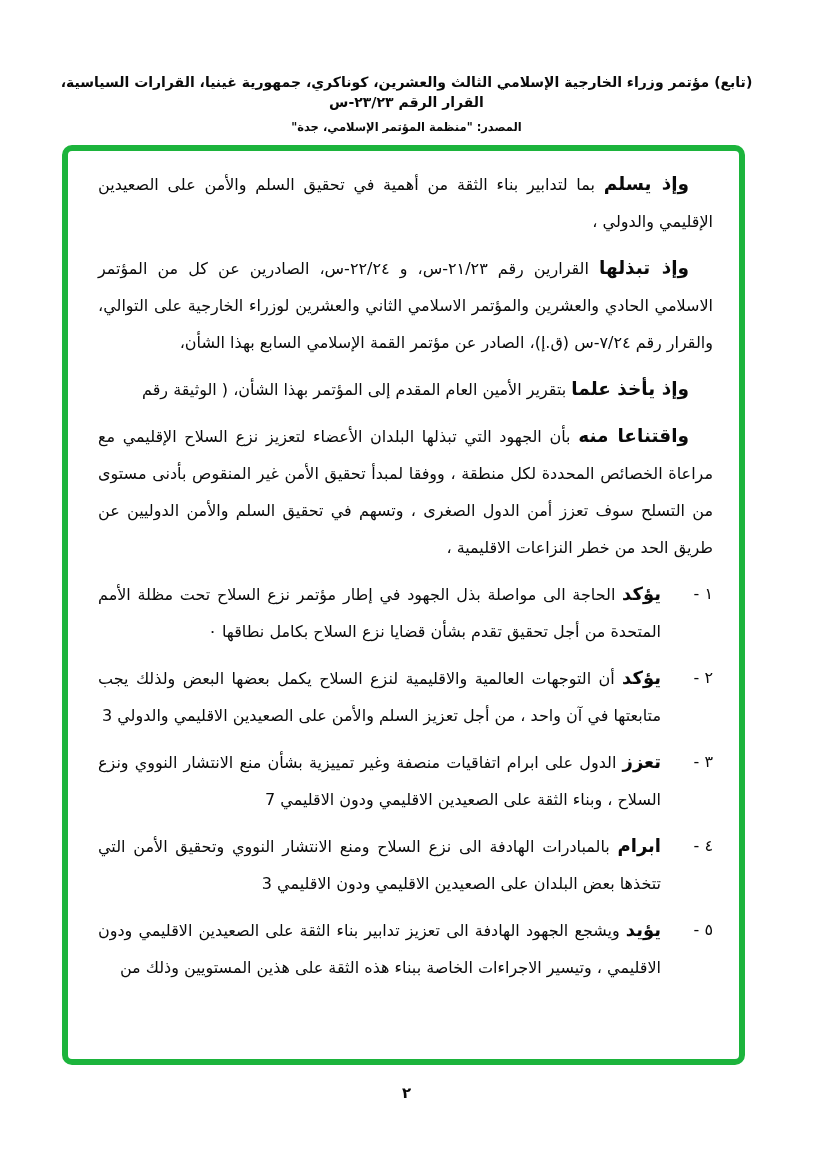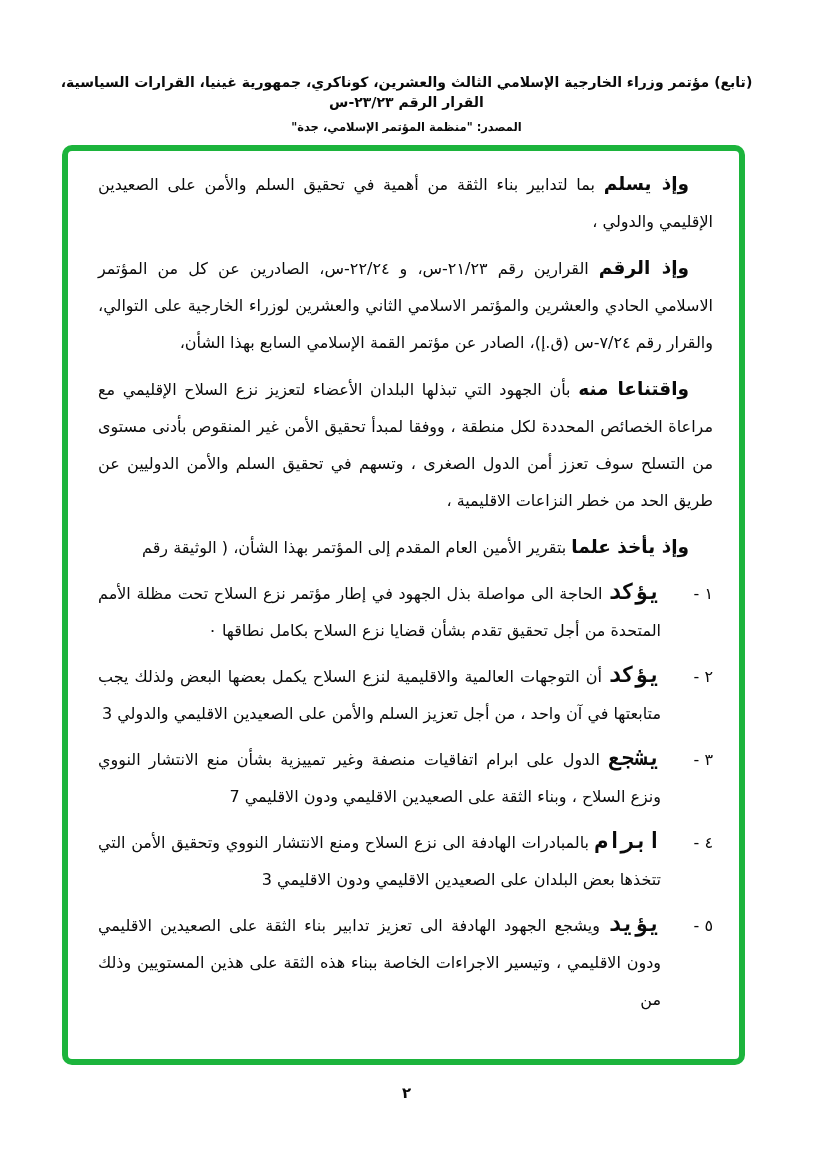--- a/index.html
+++ b/index.html
@@ -30,21 +30,21 @@
   .lead { font-weight:bold; font-size:18.5px; }
 
   .docref {
     direction:rtl; text-align:right; margin:0 150px 9px 0;
     font-family:"Liberation Serif", serif; font-weight:bold; font-size:15px; line-height:37px;
   }
 
   .item { display:flex; gap:12px; margin:0 0 9px 0; }
   .num  { flex:0 0 40px; font-size:16px; white-space:nowrap; }
   .ibody { flex:1; text-align:justify; }
-  .ilead { font-weight:bold; font-size:22px;font-family:Liberation Mono, monospace; }
+  .ilead { font-weight:bold; font-size:18px; }
 
   .pagenum {
     position:absolute; top:1084px; left:0; right:0; text-align:center;
     font-size:15px; font-weight:bold;
   }
 </style>
 </head>
 <body>
 
 <div class="page">
@@ -56,32 +56,32 @@
 
   <div class="hlbox">
     <div class="content">
 
       <p class="para">
         <span class="lead">وإذ يسلم</span>
         <span>بما لتدابير بناء الثقة من أهمية في تحقيق السلم والأمن على الصعيدين الإقليمي والدولي ،</span>
       </p>
 
       <p class="para">
-        <span class="lead">وإذ الرقم</span>
+        <span class="lead">وإذ تبذلها</span>
         <span>القرارين رقم ٢١/٢٣-س، و ٢٢/٢٤-س،  الصادرين عن كل من المؤتمر الاسلامي الحادي والعشرين والمؤتمر الاسلامي الثاني والعشرين لوزراء الخارجية على التوالي، والقرار رقم ٧/٢٤-س (ق.إ)، الصادر عن مؤتمر القمة الإسلامي السابع بهذا الشأن،</span>
+      </p>
+
+      <p class="para">
+        <span class="lead">وإذ يأخذ علما</span>
+        <span>بتقرير الأمين العام  المقدم إلى المؤتمر بهذا الشأن، ( الوثيقة رقم</span>
       </p>
 
       <p class="para">
         <span class="lead">واقتناعا منه</span>
         <span>بأن الجهود التي تبذلها البلدان الأعضاء لتعزيز نزع السلاح الإقليمي مع مراعاة الخصائص المحددة لكل منطقة ، ووفقا لمبدأ تحقيق الأمن غير المنقوص بأدنى مستوى من التسلح سوف تعزز أمن الدول الصغرى ، وتسهم في تحقيق السلم والأمن الدوليين عن طريق الحد من خطر النزاعات الاقليمية ،</span>
-      </p>
-
-      <p class="para">
-        <span class="lead">وإذ يأخذ علما</span>
-        <span>بتقرير الأمين العام  المقدم إلى المؤتمر بهذا الشأن، ( الوثيقة رقم</span>
       </p>
 
       <div class="item">
         <span class="num">١ -</span>
         <div class="ibody">
           <span class="ilead">يؤكد</span>
           <span>الحاجة الى مواصلة بذل الجهود في إطار مؤتمر نزع السلاح تحت مظلة الأمم المتحدة من أجل تحقيق تقدم بشأن قضايا نزع السلاح بكامل نطاقها ٠</span>
         </div>
       </div>
 
@@ -89,21 +89,21 @@
         <span class="num">٢ -</span>
         <div class="ibody">
           <span class="ilead">يؤكد</span>
           <span>أن التوجهات العالمية والاقليمية لنزع السلاح يكمل بعضها البعض ولذلك يجب متابعتها في آن واحد ، من أجل تعزيز السلم والأمن على الصعيدين الاقليمي والدولي 3</span>
         </div>
       </div>
 
       <div class="item">
         <span class="num">٣ -</span>
         <div class="ibody">
-          <span class="ilead">يشجع</span>
+          <span class="ilead">تعزز</span>
           <span>الدول على ابرام اتفاقيات منصفة وغير تمييزية بشأن منع الانتشار النووي ونزع السلاح ، وبناء الثقة على الصعيدين الاقليمي ودون الاقليمي 7</span>
         </div>
       </div>
 
       <div class="item">
         <span class="num">٤ -</span>
         <div class="ibody">
           <span class="ilead">ابرام</span>
           <span>بالمبادرات الهادفة الى نزع السلاح ومنع الانتشار النووي وتحقيق الأمن التي تتخذها بعض البلدان على الصعيدين الاقليمي ودون الاقليمي 3</span>
         </div>

